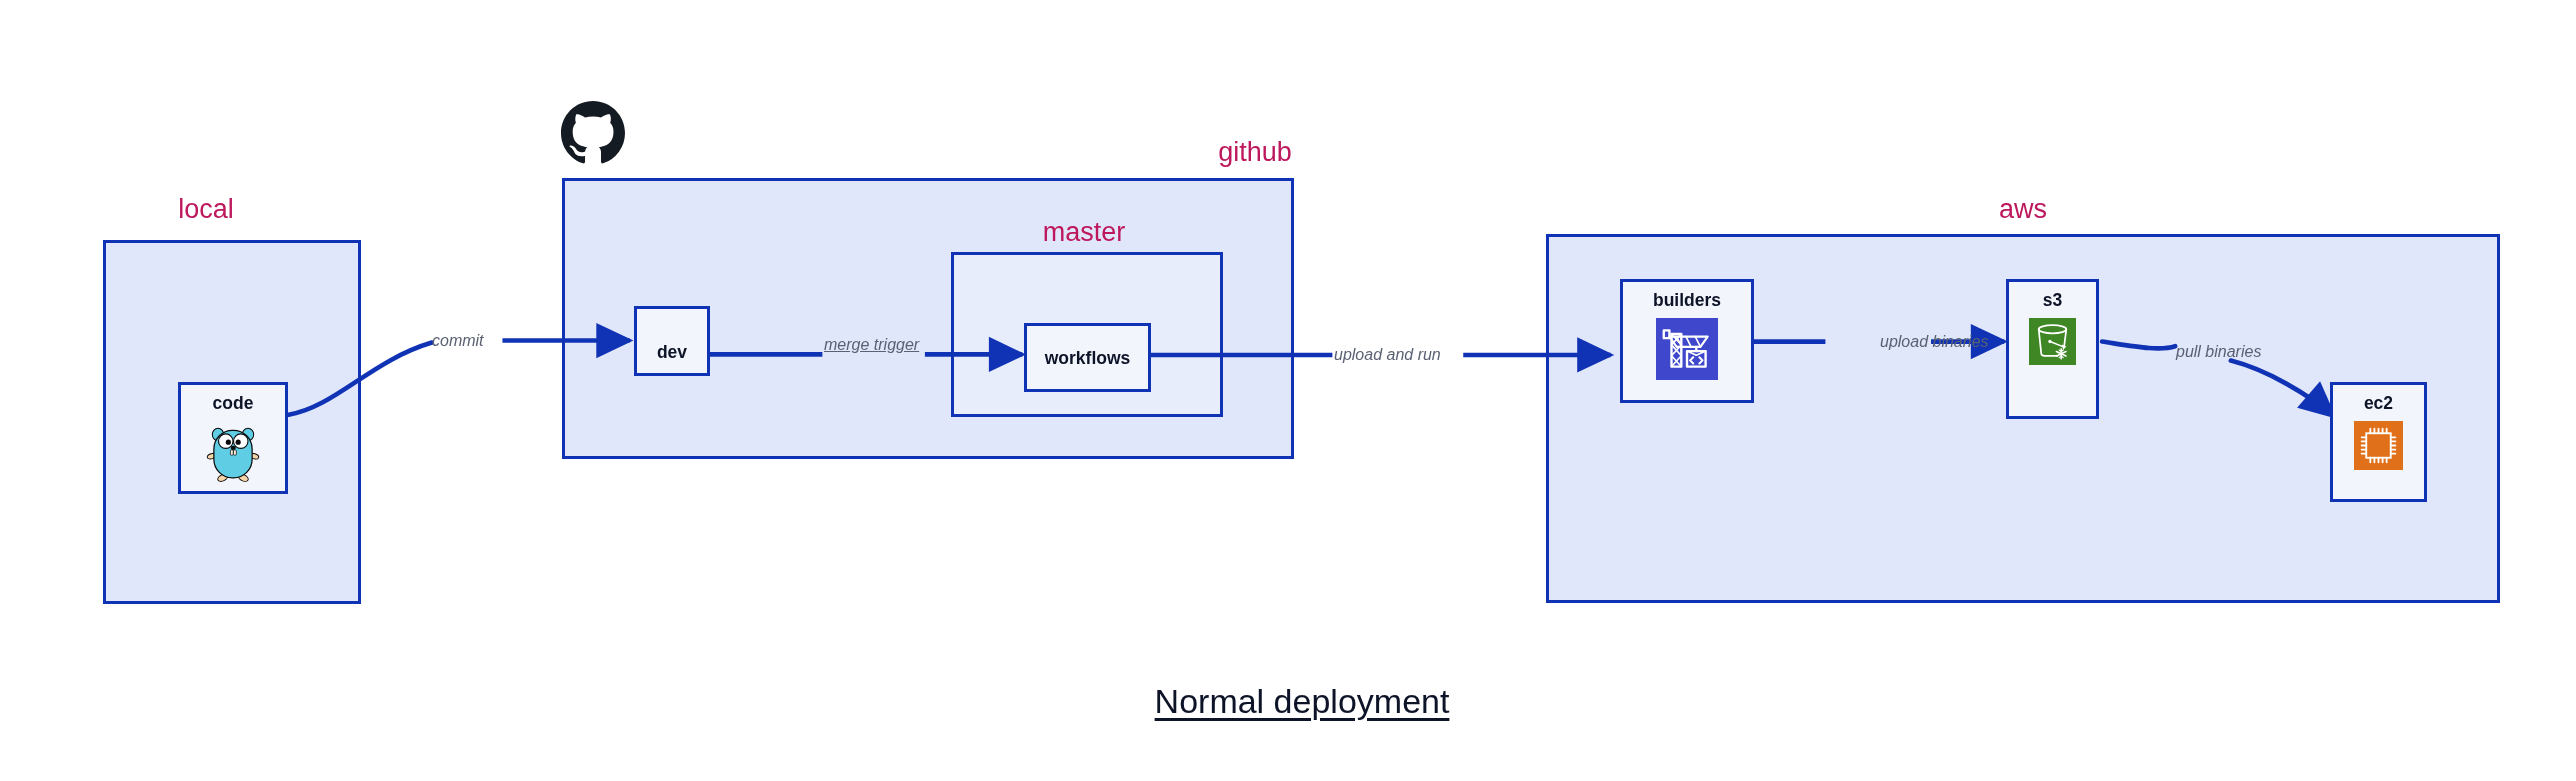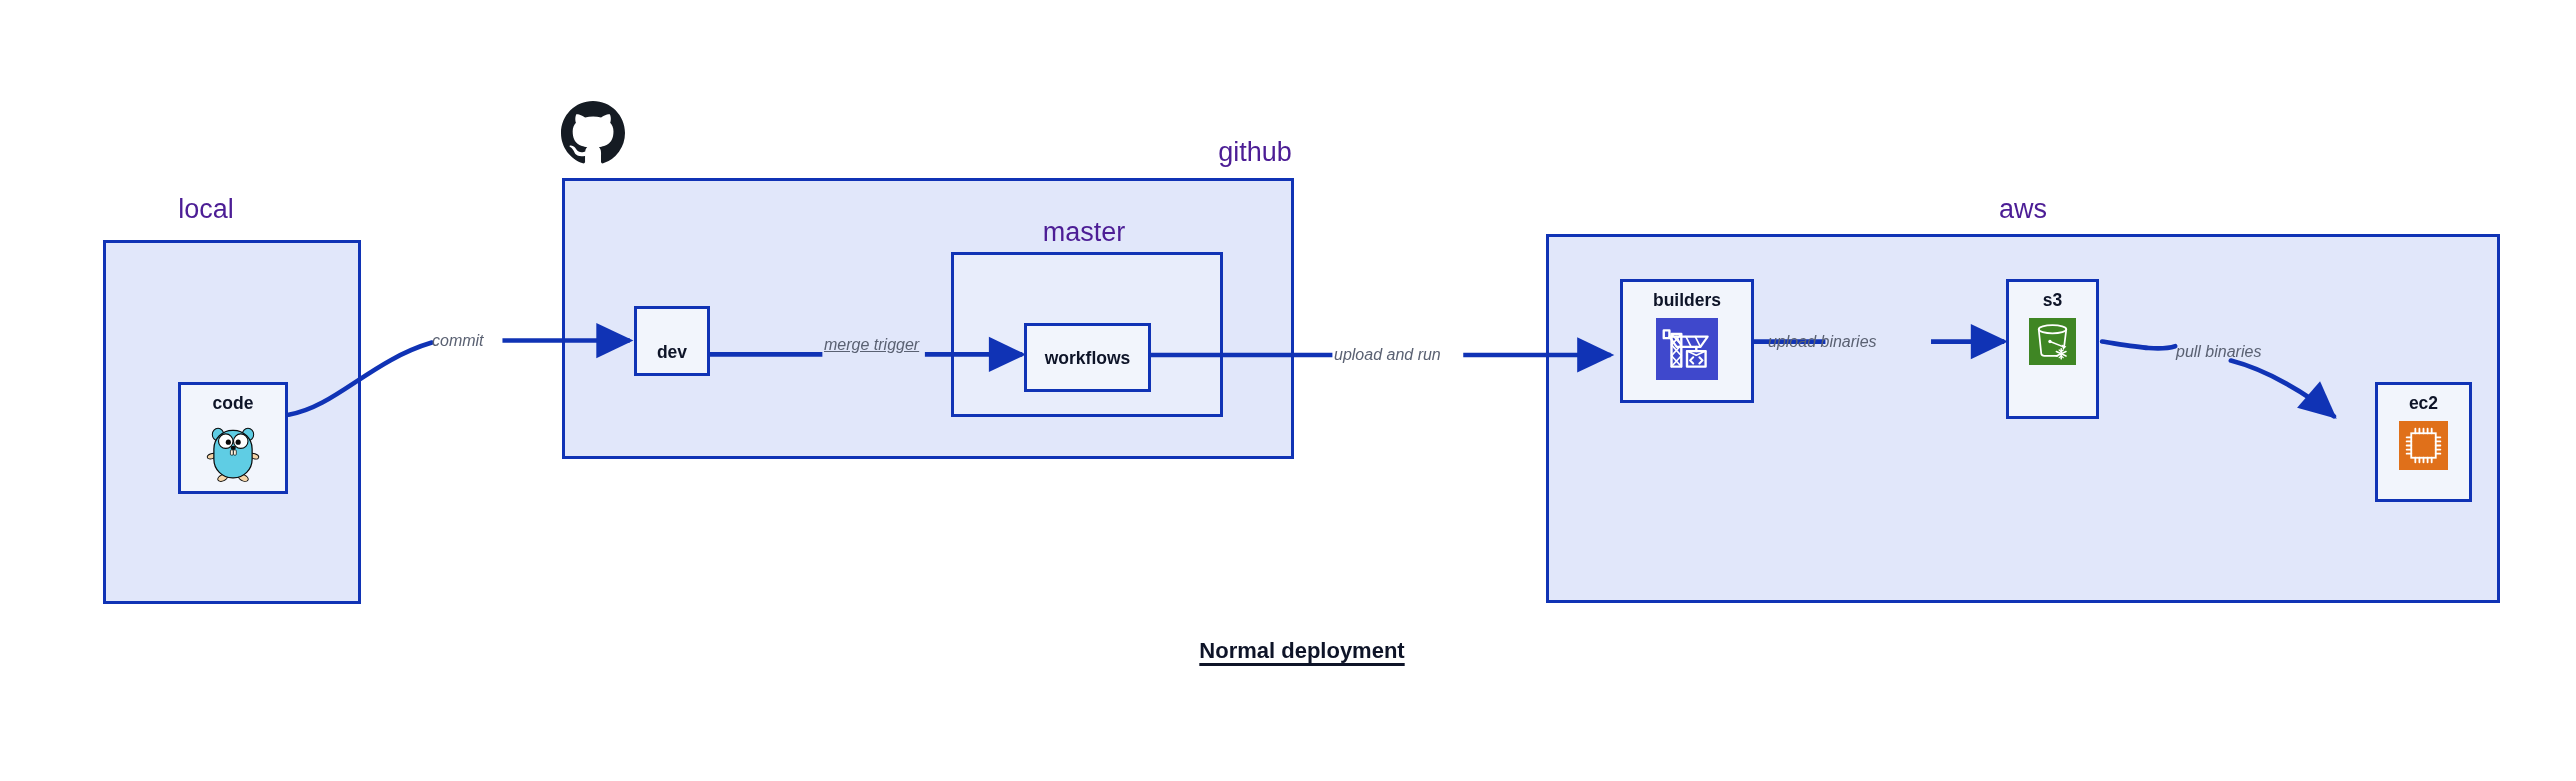--- a/index.html
+++ b/index.html
@@ -38,21 +38,21 @@
     border: 3.6px solid #1033B5;
     background: #E1E7FA;
     z-index: 2;
   }
   .group.nested {
     background: #E8EDFB;
     z-index: 3;
   }
   .group-label {
     position: absolute;
-    color: #4c1d95;
+    color: #be185d;
     font-size: 27px;
     font-weight: 400;
     line-height: 1;
     white-space: nowrap;
     z-index: 8;
   }
 
   
   .node {
     position: absolute;
@@ -93,28 +93,29 @@
   
   #octocat {
     position: absolute;
     z-index: 9;
   }
 
   
   #diagram-title {
     position: absolute;
     color: #0E1428;
-    font-size: 22px;
-    font-weight: 700;
+    font-size: 34px;
+    font-weight: 400;
     line-height: 1;
     white-space: nowrap;
     text-decoration: underline;
     text-underline-offset: 5.2px;
     text-decoration-thickness: 2.6px;
     z-index: 10;
+    margin-top: 44px;
   }
 </style>
 </head>
 <body>
 
 <div id="canvas">
 
   <div class="group-label" style="left:206px; top:196px; transform:translateX(-50%);">local</div>
   <div class="group" style="left:103px; top:240px; width:258px; height:364px;"></div>
 
@@ -156,21 +157,21 @@
 
     <g>
       <path d="M 4080 663 C 4140 672 4190 682 4222 672" fill="none" stroke="#1033B5" stroke-width="9" stroke-linecap="round"></path>
       <path d="M 4330 700 C 4400 718 4480 765 4530 808" fill="none" stroke="#1033B5" stroke-width="9" stroke-linecap="round" marker-end="url(#arrowhead)"></path>
     </g>
   </svg>
 
   <div class="edge-label" style="left:432px; top:333px;">commit</div>
   <div class="edge-label" style="left:824px; top:337px;text-decoration:underline;">merge trigger</div>
   <div class="edge-label" style="left:1334px; top:347px;">upload and run</div>
-  <div class="edge-label" style="left:1768px; top:334px;">upload binaries</div>
+  <div class="edge-label" style="left:1880px; top:334px;">upload binaries</div>
   <div class="edge-label" style="left:2176px; top:344px;">pull binaries</div>
 
   <div class="node" style="left:178px; top:382px; width:110px; height:112px;">
     <div class="node-label">code</div>
     <svg class="node-icon" width="56" height="61" viewBox="0 0 108 118" xmlns="http://www.w3.org/2000/svg">
 
       <ellipse cx="25" cy="26" rx="11" ry="12" fill="#5FCDE4" stroke="#0B0B0B" stroke-width="2"></ellipse>
       <ellipse cx="83" cy="26" rx="11" ry="12" fill="#5FCDE4" stroke="#0B0B0B" stroke-width="2"></ellipse>
 
       <ellipse cx="13" cy="68" rx="9" ry="5" fill="#F6D5A8" stroke="#0B0B0B" stroke-width="1.8" transform="rotate(-18 13 68)"></ellipse>
@@ -247,21 +248,21 @@
       <g stroke="#FFFFFF" stroke-width="3" stroke-linecap="round">
         <path d="M 63 60 L 63 80"></path>
         <path d="M 53.5 65.5 L 72.5 74.5"></path>
         <path d="M 72.5 65.5 L 53.5 74.5"></path>
         <path d="M 59 62.5 L 63 66 L 67 62.5" stroke-width="2.4" fill="none"></path>
         <path d="M 59 77.5 L 63 74 L 67 77.5" stroke-width="2.4" fill="none"></path>
       </g>
     </svg>
   </div>
 
-  <div class="node" style="left:2330px; top:382px; width:97px; height:120px;margin-left:45px;">
+  <div class="node" style="left:2330px; top:382px; width:97px; height:120px;">
     <div class="node-label">ec2</div>
     <svg class="node-icon" width="49" height="49" viewBox="0 0 96 96" xmlns="http://www.w3.org/2000/svg">
       <rect x="0" y="0" width="96" height="96" fill="#E0701A"></rect>
       <g stroke="#FFFFFF" stroke-width="3.6" fill="none" stroke-linecap="round">
 
         <rect x="24" y="24" width="48" height="48"></rect>
 
         <path d="M 32 24 L 32 15 M 40 24 L 40 15 M 48 24 L 48 15 M 56 24 L 56 15 M 64 24 L 64 15"></path>
 
         <path d="M 32 72 L 32 81 M 40 72 L 40 81 M 48 72 L 48 81 M 56 72 L 56 81 M 64 72 L 64 81"></path>

